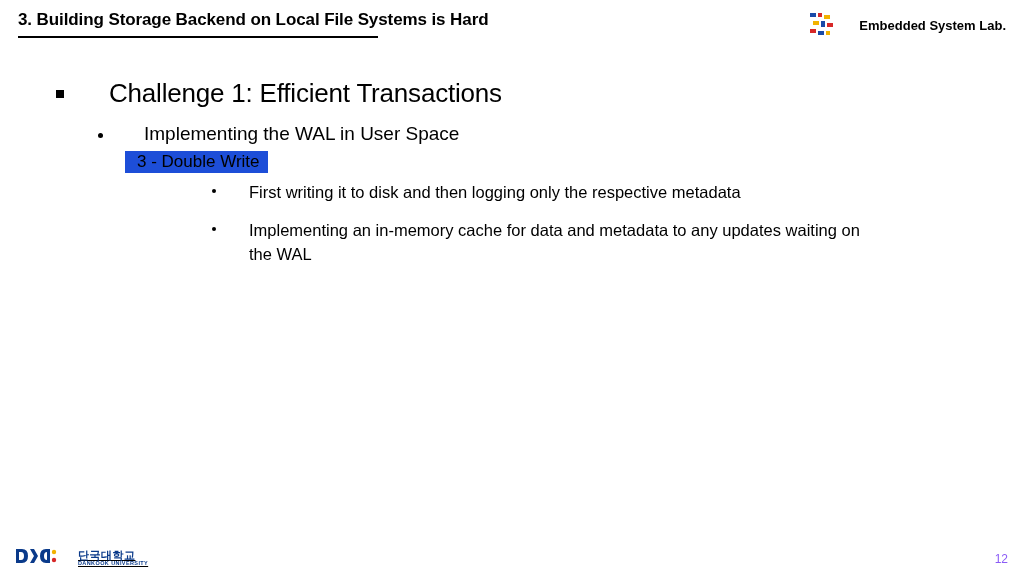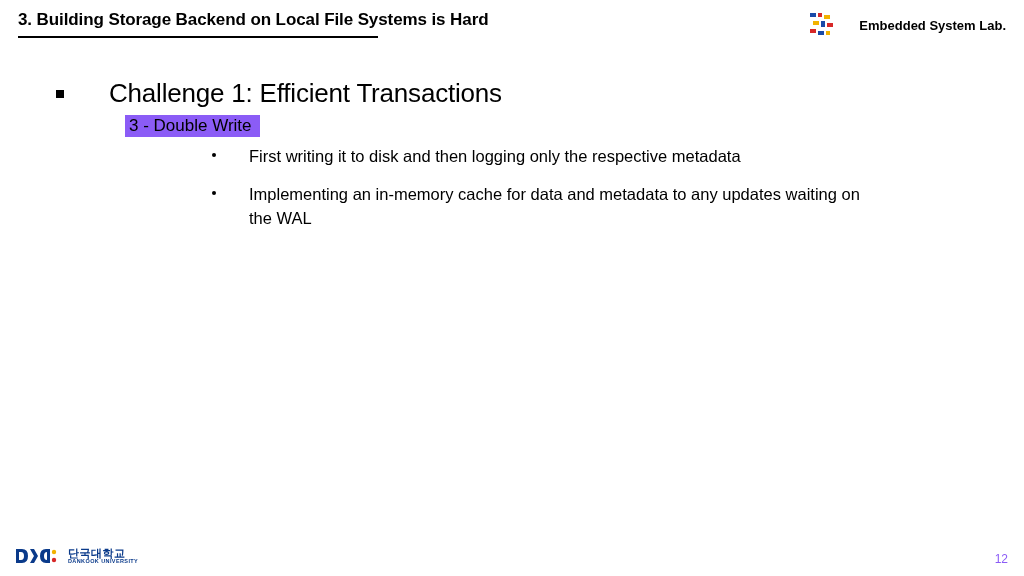--- a/index.html
+++ b/index.html
@@ -14,30 +14,30 @@
   .lab-logo svg { width: 30px; height: 30px; }
   .lab-text { font-size: 13px; font-weight: 700; }
   .content { position: absolute; top: 78px; left: 56px; right: 40px; }
   .row { display: flex; align-items: flex-start; gap: 19px; }
   .bul-sq { width: 8px; height: 8px; background: #000; margin-top: 12px; margin-right: 26px; flex: 0 0 auto; }
   .h1 { font-size: 26px; font-weight: 400; letter-spacing: -0.2px; }
   .lvl2 { margin-left: 42px; margin-top: 14px; }
   .bul-dot { width: 5px; height: 5px; border-radius: 50%; background: #000; margin-top: 10px; margin-right: 22px; flex: 0 0 auto; }
   .h2 { font-size: 19px; font-weight: 400; }
   .highlight-wrap { margin-left: 69px; margin-top: 6px; }
-  .highlight { display: inline-block; background: #8b5cf6; padding: 1px 8px 1px 4px; font-size: 17px; }
+  .highlight { display: inline-block; background: #1d4ed8; padding: 1px 8px 1px 12px; font-size: 17px; }
   .lvl3 { margin-left: 120px; margin-top: 16px; }
   .lvl3 .bul-dot { margin-top: 8px; margin-right: 14px; width: 4px; height: 4px; }
   .t3 { font-size: 16.5px; line-height: 1.45; }
   .lvl4 { margin-left: 156px; margin-top: 8px; }
   .lvl4 .bul-dot { margin-top: 8px; margin-right: 14px; width: 4px; height: 4px; }
   .lvl4 + .lvl4 { margin-top: 14px; }
   .t4 { font-size: 16.5px; line-height: 1.45; max-width: 620px; }
   .footer { position: absolute; bottom: 10px; left: 14px; right: 16px; display: flex; justify-content: space-between; align-items: flex-end; }
-  .uni { display: flex; align-items: center; gap: 10px; }
+  .uni { display: flex; align-items: flex-end; gap: 20px; text-decoration: underline; }
   .uni-logo { width: 44px; height: 20px; }
   .uni-text { display: flex; flex-direction: column; line-height: 1; }
   .uni-kr { font-size: 11px; font-weight: 800; color: #0a3a8a; letter-spacing: 0.5px; }
   .uni-en { font-size: 5.5px; font-weight: 700; color: #0a3a8a; letter-spacing: 0.4px; }
   .pagenum { font-size: 12px; color: #8b5cf6; }
 </style>
 </head>
 <body>
 
 <div class="slide">
@@ -63,20 +63,24 @@
       <span class="lab-text">Embedded System Lab.</span>
     </div>
   </div>
 
   <div class="content">
     <div class="row">
       <span class="bul-sq"></span>
       <span class="h1">Challenge 1: Efficient Transactions</span>
     </div>
 
+    <div class="row lvl2">
+      <span class="bul-dot"></span>
+      <span class="h2">Implementing the WAL in User Space</span>
+    </div>
 
     <div class="highlight-wrap">
       <span class="highlight">3 - Double Write</span>
     </div>
 
 
     <div class="row lvl4">
       <span class="bul-dot"></span>
       <span class="t4">First writing it to disk and then logging only the respective metadata</span>
     </div>

